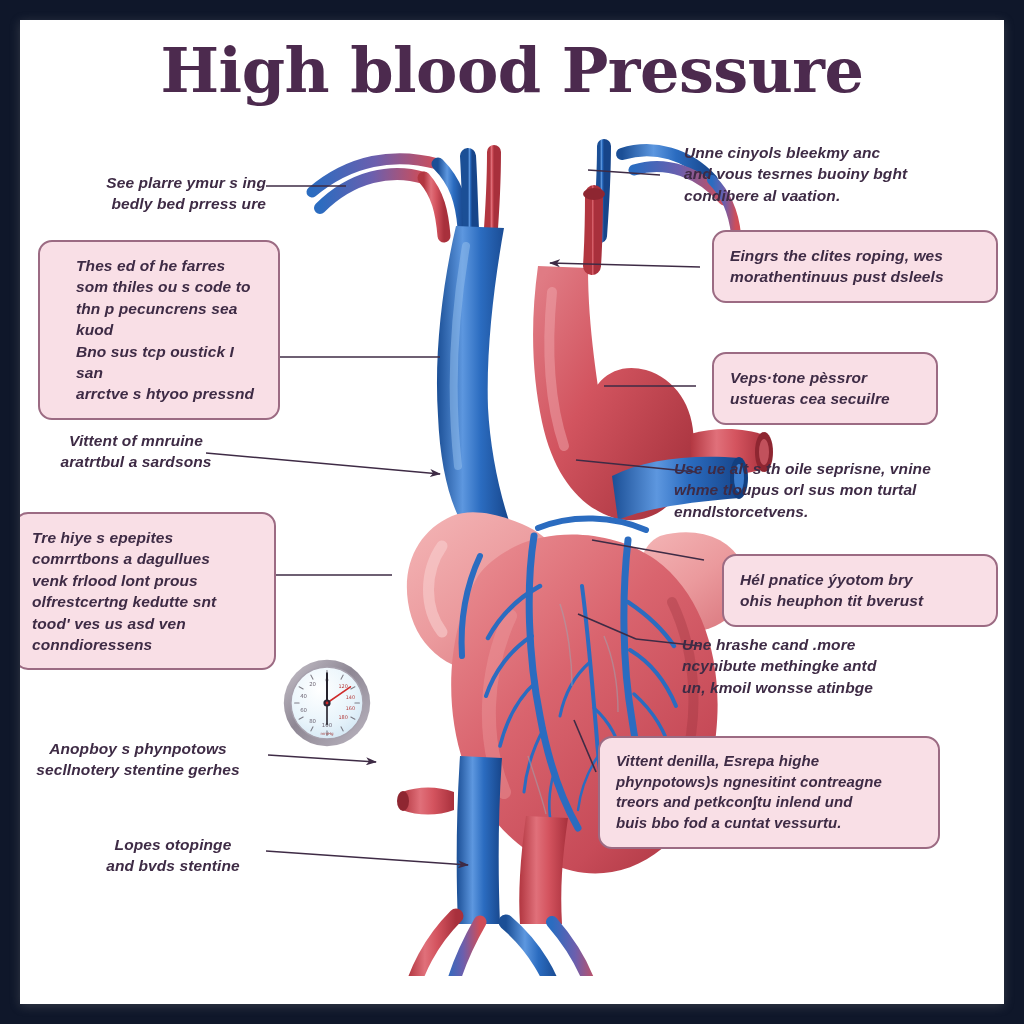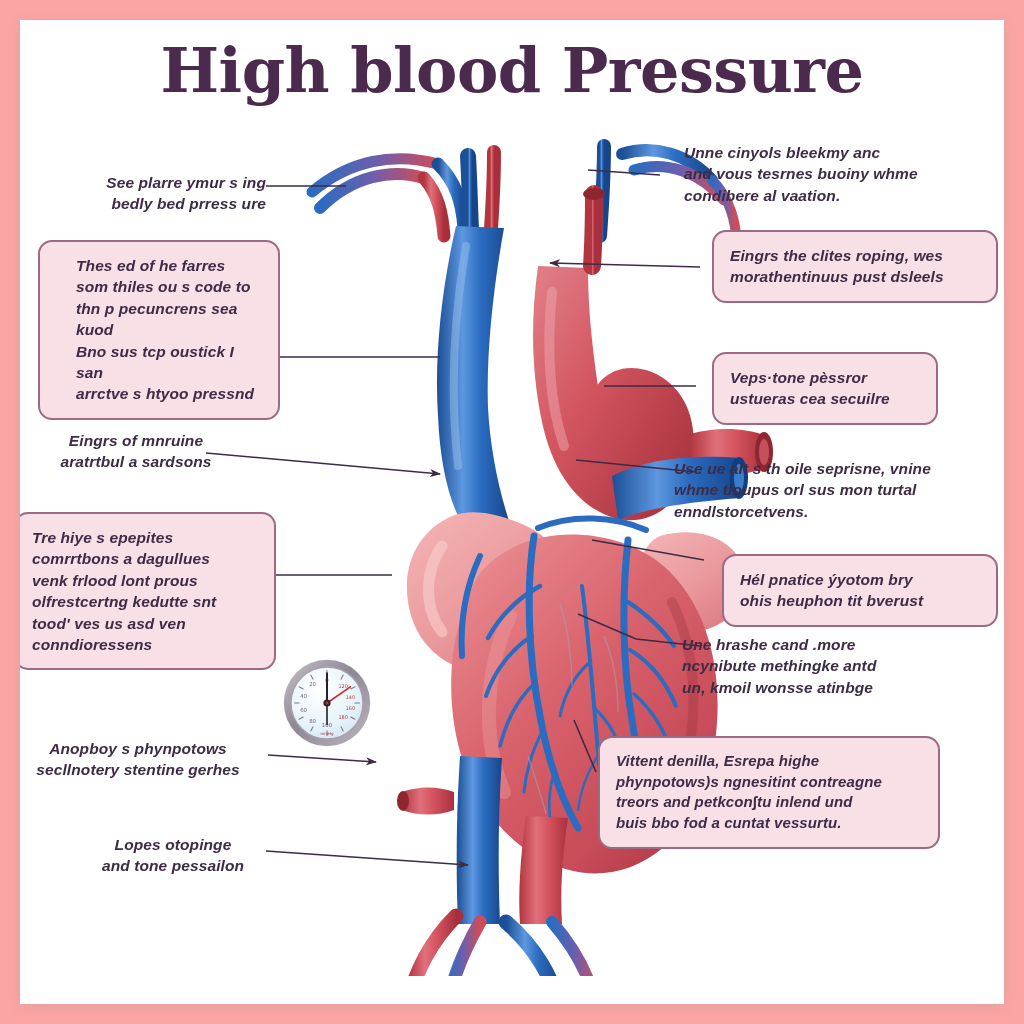--- a/index.html
+++ b/index.html
@@ -5,21 +5,21 @@
   html,body{margin:0;padding:0;}
   body{
     width:1024px;height:1024px;
     background:#ffffff;
     font-family:"Liberation Sans", sans-serif;
     overflow:hidden;
   }
   #poster{
     position:relative;
     width:1024px;height:1024px;
-    background:#fca5a5;
+    background:#0f172a;
     box-sizing:border-box;
   }
   
   #panel{
     position:absolute;
     left:20px;top:20px;right:20px;bottom:20px;
     background:#ffffff;
     box-shadow:0 2px 10px rgba(150,150,150,.28);
     overflow:hidden;
   }
@@ -352,46 +352,46 @@
 
     <div class="note boxed ta-left" style="left:18px; top:220px; width:242px;padding-left:36px;">
       <div>Thes ed of he farres</div>
       <div>som thiles ou s code to</div>
       <div>thn p pecuncrens  sea kuod</div>
       <div>Bno sus tcp oustick I san</div>
       <div>arrctve s htyoo pressnd</div>
     </div>
 
     <div class="note plain ta-center" style="left:22px; top:410px; width:188px;">
-      <div>Eingrs of mnruine</div>
+      <div>Vittent of mnruine</div>
       <div>aratrtbul a sardsons</div>
     </div>
 
     <div class="note boxed ta-left" style="left:-6px; top:492px; width:262px;">
       <div>Tre hiye s epepites</div>
       <div>comrrtbons a dagullues</div>
       <div>venk frlood lont prous</div>
       <div>olfrestcertng kedutte snt</div>
       <div>tood' ves us asd ven</div>
       <div>conndioressens</div>
     </div>
 
     <div class="note plain ta-center" style="left:-4px; top:718px; width:244px;">
       <div>Anopboy s phynpotows</div>
       <div>secllnotery stentine gerhes</div>
     </div>
 
     <div class="note plain ta-center" style="left:62px; top:814px; width:182px;font-style:italic;">
       <div>Lopes otopinge</div>
-      <div>and tone pessailon</div>
+      <div>and bvds stentine</div>
     </div>
 
     <div class="note plain ta-left" style="left:664px; top:122px; width:296px;">
       <div>Unne cinyols bleekmy anc</div>
-      <div>and vous tesrnes buoiny whme</div>
+      <div>and vous tesrnes buoiny bght</div>
       <div>condibere al vaation.</div>
     </div>
 
     <div class="note boxed ta-left" style="left:692px; top:210px; width:286px;">
       <div>Eingrs the clites roping, wes</div>
       <div>morathentinuus pust dsleels</div>
     </div>
 
     <div class="note boxed ta-left" style="left:692px; top:332px; width:226px;">
       <div>Veps·tone pèssror</div>

